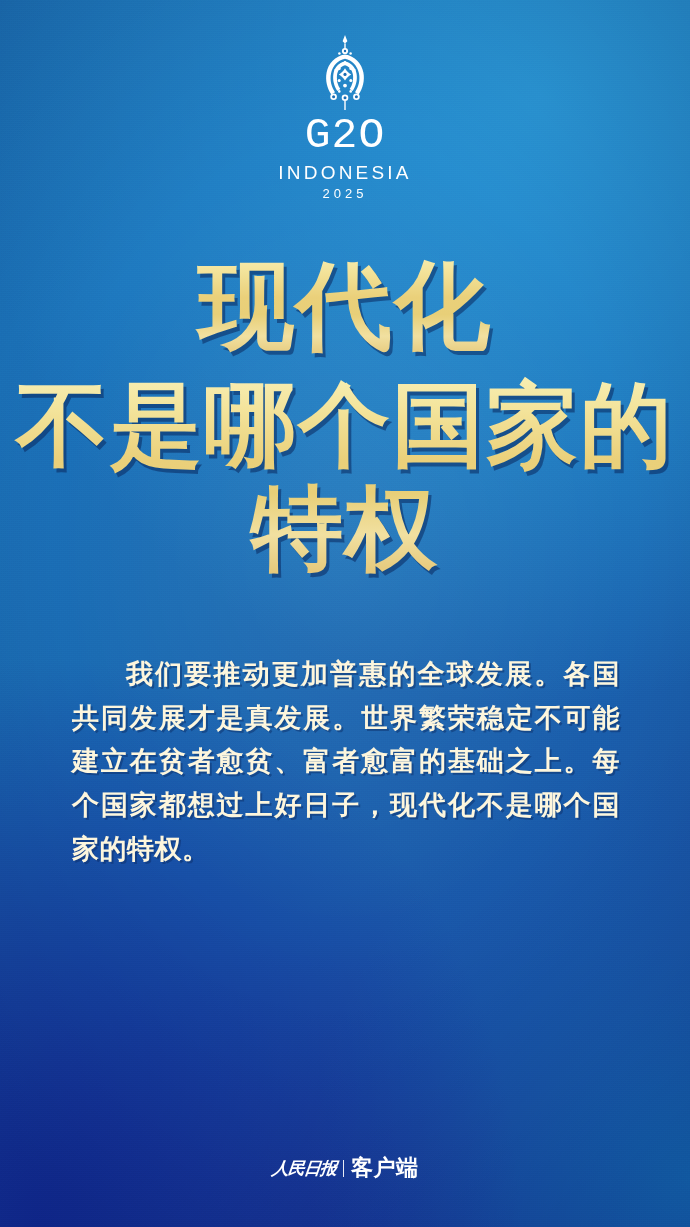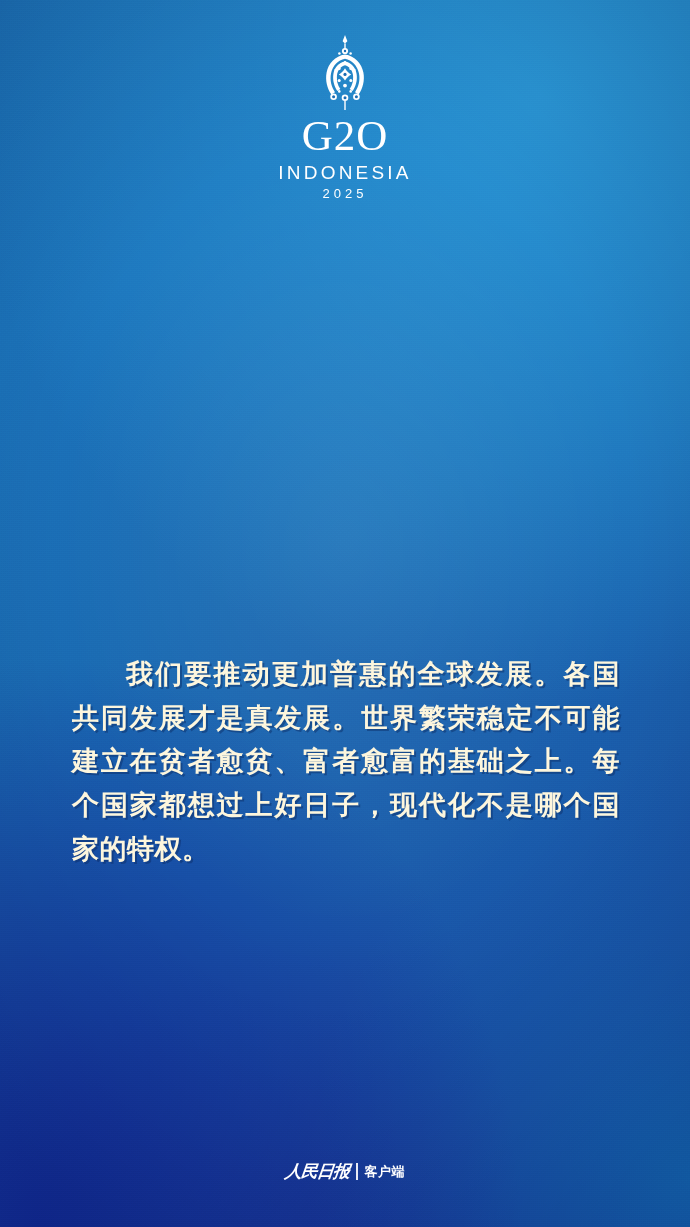--- a/index.html
+++ b/index.html
@@ -57,21 +57,21 @@
     align-items: center;
   }
   .logo-motif { width: 72px; height: 78px; display: block; }
   .logo-g20 {
     color: #ffffff;
     font-size: 43px;
     font-weight: 400;
     letter-spacing: 1px;
     line-height: 1;
     margin-top: 2px;
-    font-family: Liberation Serif, serif;
+    font-family: Liberation Mono, monospace;
   }
   .logo-country {
     color: #ffffff;
     font-size: 19px;
     letter-spacing: 3.2px;
     line-height: 1;
     margin-top: 6px;
   }
   .logo-year {
     color: #ffffff;
@@ -173,21 +173,21 @@
   .brand-divider {
     width: 1.5px;
     height: 17px;
     background: #ffffff;
     opacity: 0.9;
   }
   .brand-name {
     color: #ffffff;
     font-family: "DejaVu Sans", "Liberation Sans", sans-serif;
     font-weight: bold;
-    font-size: 13px;
+    font-size: 22px;
     letter-spacing: 0.5px;
   }
 </style>
 </head>
 <body>
 
 <div class="poster">
 
   <div class="logo-block layer">
     <span class="logo-motif">
@@ -239,20 +239,24 @@
 
           <rect x="35.3" y="67" width="1.4" height="9"></rect>
         </g>
       </svg>
     </span>
     <div class="logo-g20">G2O</div>
     <div class="logo-country">INDONESIA</div>
     <div class="logo-year">2025</div>
   </div>
 
+  <div class="headline layer">
+    <span class="headline-line l1">现代化</span>
+    <span class="headline-line l2">不是哪个国家的特权</span>
+  </div>
 
   <div class="body-copy layer">我们要推动更加普惠的全球发展。各国共同发展才是真发展。世界繁荣稳定不可能建立在贫者愈贫、富者愈富的基础之上。每个国家都想过上好日子，现代化不是哪个国家的特权。</div>
 
   <div class="footer layer">
   </div>
 
   <div class="brand layer">
     <span class="brand-mark">人民日报</span>
     <span class="brand-divider"></span>
     <span class="brand-name">客户端</span>

